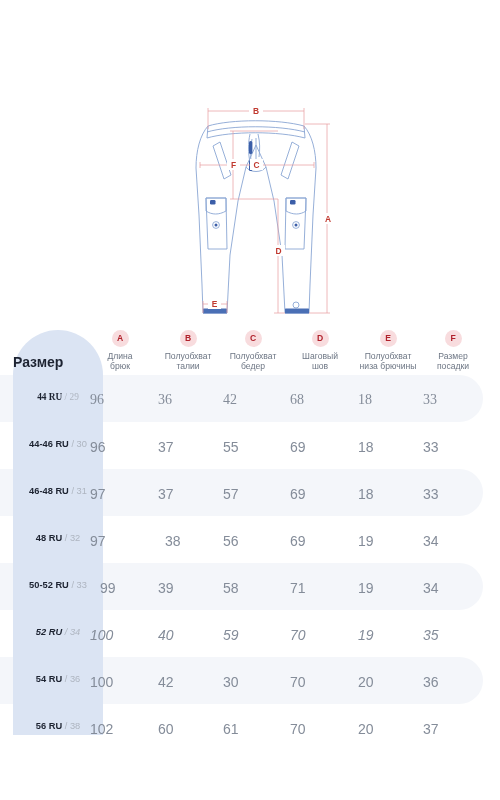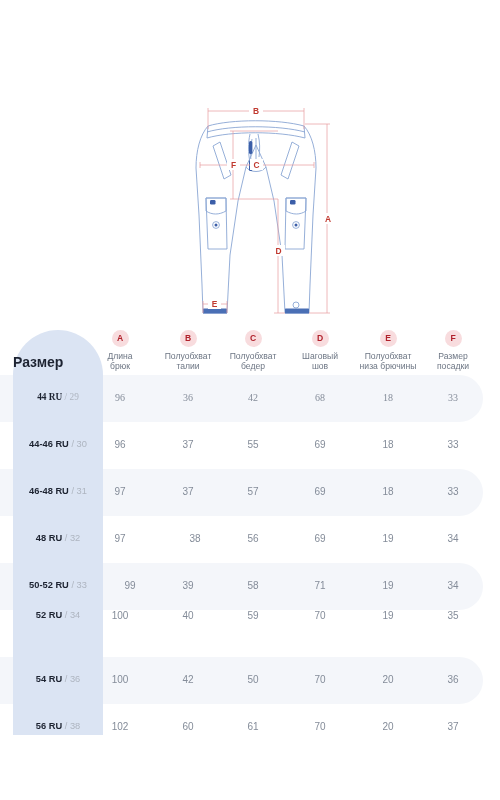--- a/index.html
+++ b/index.html
@@ -132,22 +132,21 @@
     font-weight: bold;
     white-space: nowrap;
   }
   .sizecell .alt {
     font-weight: normal;
     color: #aeb5c0;
   }
   .cell {
     position: absolute;
     top: 17px;
-    text-align: center;
-    font-size: 10px;
+    font-size: 14px;
     color: #848c99;
   }
 </style>
 </head>
 <body>
 
 <div id="page">
 
 
   <div id="diagram">
@@ -325,34 +324,34 @@
         </div>
         <div class="row" style="top: 233px; text-decoration: underline;">
           <div class="sizecell"><span>50-52 RU</span> <span class="alt">/ 33</span></div>
           <div class="cell" style="left:100px;width:60px">99</div>
           <div class="cell" style="left:158px;width:60px">39</div>
           <div class="cell" style="left:223px;width:60px">58</div>
           <div class="cell" style="left:290px;width:60px">71</div>
           <div class="cell" style="left:358px;width:60px">19</div>
           <div class="cell" style="left:423px;width:60px">34</div>
         </div>
-        <div class="row" style="top: 263px;">
+        <div class="row" style="top: 280px; font-style: italic;">
           <div class="sizecell"><span>52 RU</span> <span class="alt">/ 34</span></div>
           <div class="cell" style="left:90px;width:60px">100</div>
           <div class="cell" style="left:158px;width:60px">40</div>
           <div class="cell" style="left:223px;width:60px">59</div>
           <div class="cell" style="left:290px;width:60px">70</div>
           <div class="cell" style="left:358px;width:60px">19</div>
           <div class="cell" style="left:423px;width:60px">35</div>
         </div>
         <div class="row" style="top: 327px;">
           <div class="sizecell"><span>54 RU</span> <span class="alt">/ 36</span></div>
           <div class="cell" style="left:90px;width:60px">100</div>
           <div class="cell" style="left:158px;width:60px">42</div>
-          <div class="cell" style="left:223px;width:60px">50</div>
+          <div class="cell" style="left:223px;width:60px">30</div>
           <div class="cell" style="left:290px;width:60px">70</div>
           <div class="cell" style="left:358px;width:60px">20</div>
           <div class="cell" style="left:423px;width:60px">36</div>
         </div>
         <div class="row" style="top: 374px;">
           <div class="sizecell"><span>56 RU</span> <span class="alt">/ 38</span></div>
           <div class="cell" style="left:90px;width:60px">102</div>
           <div class="cell" style="left:158px;width:60px">60</div>
           <div class="cell" style="left:223px;width:60px">61</div>
           <div class="cell" style="left:290px;width:60px">70</div>

